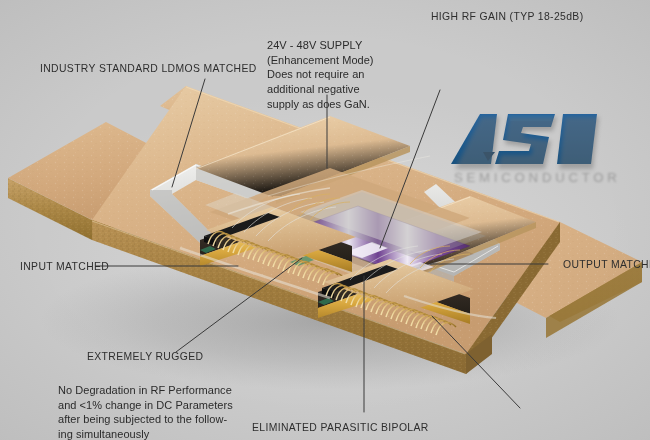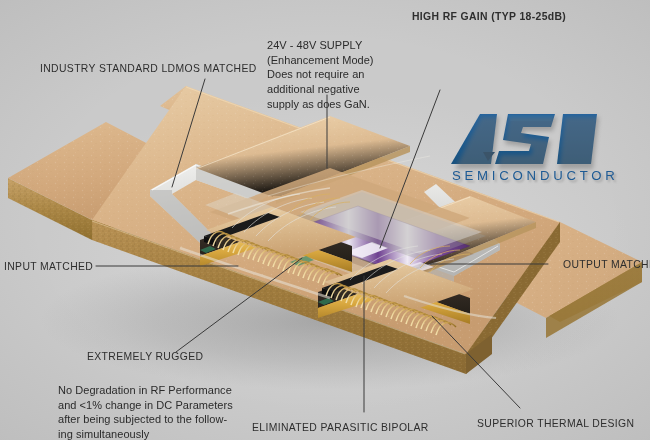--- a/index.html
+++ b/index.html
@@ -46,23 +46,23 @@
   }
   .para{
     font-size:11px;
     color:#2b2b2b;
     letter-spacing:.004em;
     line-height:1.33;
   }
 
   .c-ldmos   {left:40px;  top:62px;}
   .c-supply  {left:267px; top:38px;}
-  .c-gain    {left:412px; top:10px;font-weight:bold;}
+  .c-gain    {left:431px; top:10px;}
   .c-vias    {left:428px; top:40px;  width:196px;}
-  .c-input   {left:4px;   top:260px;}
+  .c-input   {left:20px;   top:260px;}
   .c-output  {left:563px; top:258px;}
   .c-rugged  {left:64px;  top:350px;padding-left:23px;}
   .c-nodeg   {left:58px;  top:383px; width:210px;}
   .c-bipolar {left:252px; top:421px;}
   .c-thermal {left:477px; top:417px;}
 
   
   #logo{position:absolute;left:450px;top:112px;width:152px;height:76px;}
   #logo .shadow{position:absolute;left:3px;top:3px;filter:blur(2px);opacity:.45;}
   .logo-word{
@@ -412,21 +412,20 @@
 supply as does GaN.</div>
   <div class="callout cap c-gain">HIGH RF GAIN (TYP 18-25dB)</div>
   <div class="callout cap c-input">INPUT MATCHED</div>
   <div class="callout cap c-output">OUTPUT MATCHED</div>
   <div class="callout cap c-rugged">EXTREMELY RUGGED</div>
   <div class="callout para c-nodeg">No Degradation in RF Performance
 and &lt;1% change in DC Parameters
 after being subjected to the follow-
 ing simultaneously</div>
   <div class="callout cap c-bipolar">ELIMINATED PARASITIC BIPOLAR</div>
-  <div class="callout cap c-thermal">SUPERIOR THERMAL DESIGN</div>
 
   <div id="logo">
     <svg class="shadow" width="152" height="62" viewBox="0 0 152 62">
       <g fill="#6e6e6e">
         <path d="M30,54 L2,54 L28,2 L46,2 L40,54 L26,54 Z"></path>
         <path d="M56,2 L104,2 L100,16 L72,16 L70,22 L98,26 L92,54 L44,54 L48,40 L78,40 L80,33 L52,29 Z"></path>
         <path d="M112,2 L146,2 L140,54 L106,54 Z"></path>
       </g>
     </svg>
     <svg width="152" height="62" viewBox="0 0 152 62">
@@ -443,16 +442,15 @@
         <path d="M58,2 L105,2 L101,15 L73,15 L71,21 L99,25 L93,52 L45,52 L49,39 L79,39 L81,32 L53,28 Z"></path>
 
         <path d="M113,2 L147,2 L141,52 L107,52 Z"></path>
       </g>
 
       <path d="M33,40 L45,40 L38,49 Z" fill="#123f66"></path>
 
       <path d="M58,3 L104,3 L101,9 L60,9 Z" fill="#2a6fa8" opacity=".55"></path>
     </svg>
     <div class="logo-word sh">SEMICONDUCTOR</div>
-    <div class="logo-word">SEMICONDUCTOR</div>
   </div>
 
 </div>
 
 </body></html>

